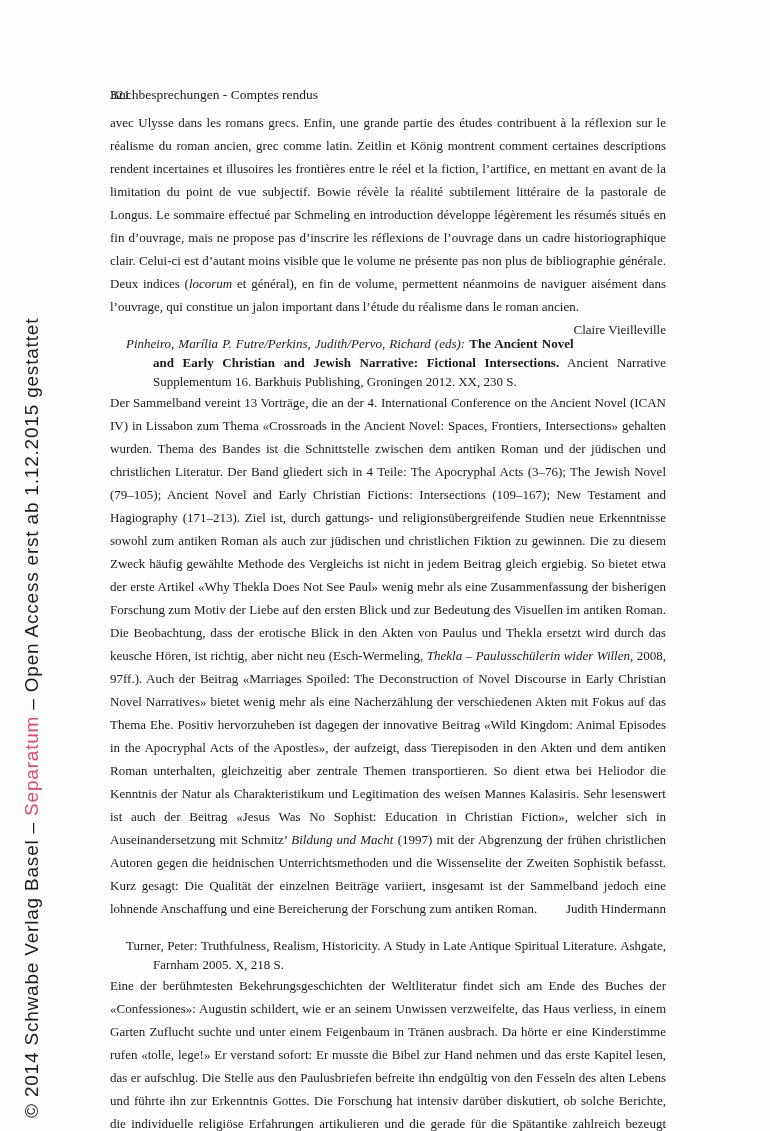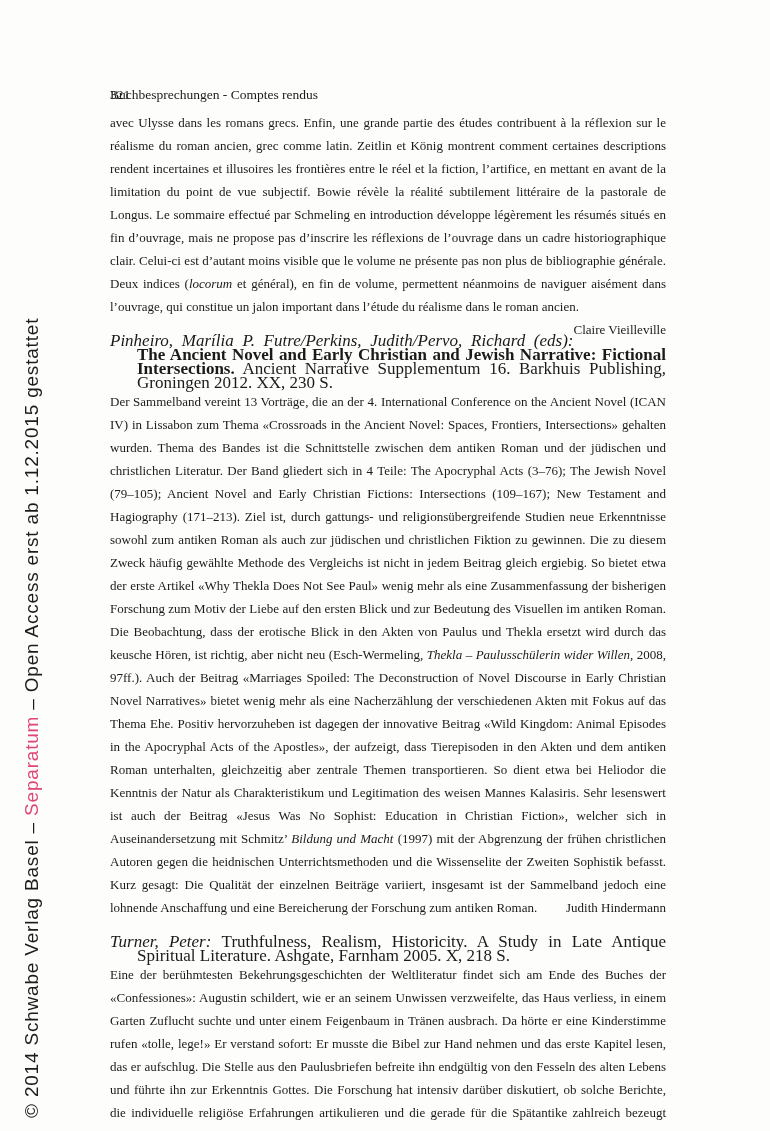--- a/index.html
+++ b/index.html
@@ -37,23 +37,23 @@
   }
   .pagenum { position:absolute; left:0; top:0; }
   .headtitle { text-align:left; }
   p.body {
     margin:0;
     font-size:13px;
     line-height:23px;
     text-align:justify;
   }
   p.heading {
-    margin:16px 0 0 0;
-    font-size:17px;
-    line-height:14px;
+    margin:16px 0 0 16px;
+    font-size:13px;
+    line-height:19px;
     padding-left:27px;
     text-indent:-27px;
     text-align:justify;
   }
   .sig { float:right; }
 </style>
 </head>
 <body>
 
 <div class="page">
@@ -66,18 +66,18 @@
       <span class="pagenum">321</span>
       <div class="headtitle">Buchbesprechungen - Comptes rendus</div>
     </div>
 
     <p class="body"><span><span>avec Ulysse dans les romans grecs. Enfin, une grande partie des études contribuent à la réflexion sur le réalisme du roman ancien, grec comme latin. Zeitlin et König montrent comment certaines descriptions rendent incertaines et illusoires les frontières entre le réel et la fiction, l’artifice, en mettant en avant de la limitation du point de vue subjectif. Bowie révèle la réalité subtilement littéraire de la pastorale de Longus. Le sommaire effectué par Schmeling en introduction développe légèrement les résumés situés en fin d’ouvrage, mais ne propose pas d’inscrire les réflexions de l’ouvrage dans un cadre historiographique clair. Celui-ci est d’autant moins visible que le volume ne présente pas non plus de bibliographie générale. Deux indices (</span><span style="font-style: italic;">locorum</span><span> et général), en fin de volume, permettent néanmoins de naviguer aisément dans l’ouvrage, qui constitue un jalon important dans l’étude du réalisme dans le roman ancien.</span></span><span class="sig">Claire Vieilleville</span></p>
 
     <p class="heading"><span><span style="font-style: italic;">Pinheiro, Marília P. Futre/Perkins, Judith/Pervo, Richard (eds): </span><span style="font-weight: bold;">The Ancient Novel and Early Christian and Jewish Narrative: Fictional Intersections.</span><span> Ancient Narrative Supplementum 16. Barkhuis Publishing, Groningen 2012. XX, 230 S.</span></span></p>
 
     <p class="body"><span><span>Der Sammelband vereint 13 Vorträge, die an der 4. International Conference on the Ancient Novel (ICAN IV) in Lissabon zum Thema «Crossroads in the Ancient Novel: Spaces, Frontiers, Intersections» gehalten wurden. Thema des Bandes ist die Schnittstelle zwischen dem antiken Roman und der jüdischen und christlichen Literatur. Der Band gliedert sich in 4 Teile: The Apocryphal Acts (3–76); The Jewish Novel (79–105); Ancient Novel and Early Christian Fictions: Intersections (109–167); New Testament and Hagiography (171–213). Ziel ist, durch gattungs- und religionsübergreifende Studien neue Erkenntnisse sowohl zum antiken Roman als auch zur jüdischen und christlichen Fiktion zu gewinnen. Die zu diesem Zweck häufig gewählte Methode des Vergleichs ist nicht in jedem Beitrag gleich ergiebig. So bietet etwa der erste Artikel «Why Thekla Does Not See Paul» wenig mehr als eine Zusammenfassung der bisherigen Forschung zum Motiv der Liebe auf den ersten Blick und zur Bedeutung des Visuellen im antiken Roman. Die Beobachtung, dass der erotische Blick in den Akten von Paulus und Thekla ersetzt wird durch das keusche Hören, ist richtig, aber nicht neu (Esch-Wermeling, </span><span style="font-style: italic;">Thekla – Paulusschülerin wider Willen</span><span>, 2008, 97ff.). Auch der Beitrag «Marriages Spoiled: The Deconstruction of Novel Discourse in Early Christian Novel Narratives» bietet wenig mehr als eine Nacherzählung der verschiedenen Akten mit Fokus auf das Thema Ehe. Positiv hervorzuheben ist dagegen der innovative Beitrag «Wild Kingdom: Animal Episodes in the Apocryphal Acts of the Apostles», der aufzeigt, dass Tierepisoden in den Akten und dem antiken Roman unterhalten, gleichzeitig aber zentrale Themen transportieren. So dient etwa bei Heliodor die Kenntnis der Natur als Charakteristikum und Legitimation des weisen Mannes Kalasiris. Sehr lesenswert ist auch der Beitrag «Jesus Was No Sophist: Education in Christian Fiction», welcher sich in Auseinandersetzung mit Schmitz’ </span><span style="font-style: italic;">Bildung und Macht</span><span> (1997) mit der Abgrenzung der frühen christlichen Autoren gegen die heidnischen Unterrichtsmethoden und die Wissenselite der Zweiten Sophistik befasst. Kurz gesagt: Die Qualität der einzelnen Beiträge variiert, insgesamt ist der Sammelband jedoch eine lohnende Anschaffung und eine Bereicherung der Forschung zum antiken Roman.</span></span><span class="sig">Judith Hindermann</span></p>
 
-    <p class="heading"><span><span style="font-style: italic;">Turner, Peter: </span><span style="font-weight: normal;">Truthfulness, Realism, Historicity. A Study in Late Antique Spiritual Literature.</span><span> Ashgate, Farnham 2005. X, 218 S.</span></span></p>
+    <p class="heading"><span><span style="">Turner, Peter: </span><span style="font-weight: normal;">Truthfulness, Realism, Historicity. A Study in Late Antique Spiritual Literature.</span><span> Ashgate, Farnham 2005. X, 218 S.</span></span></p>
 
     <p class="body"><span><span>Eine der berühmtesten Bekehrungsgeschichten der Weltliteratur findet sich am Ende des Buches der «Confessiones»: Augustin schildert, wie er an seinem Unwissen verzweifelte, das Haus verliess, in einem Garten Zuflucht suchte und unter einem Feigenbaum in Tränen ausbrach. Da hörte er eine Kinderstimme rufen «tolle, lege!» Er verstand sofort: Er musste die Bibel zur Hand nehmen und das erste Kapitel lesen, das er aufschlug. Die Stelle aus den Paulusbriefen befreite ihn endgültig von den Fesseln des alten Lebens und führte ihn zur Erkenntnis Gottes. Die Forschung hat intensiv darüber diskutiert, ob solche Berichte, die individuelle religiöse Erfahrungen artikulieren und die gerade für die Spätantike zahlreich bezeugt sind, literarische Fiktion sind oder einen historischen Kern besitzen. Der englische Althistoriker T. argumentiert in seiner konzise geschriebenen Dissertation, dass diese Dichotomie zwischen «a factual or literal content» auf der einen Seite und «an intellectual or spiritual content» auf der anderen (3) zu kurz greife. Statt danach zu fragen, ob solche Erlebnisse</span></span></p>
 
   </div>
 </div>
 
 </body></html>

